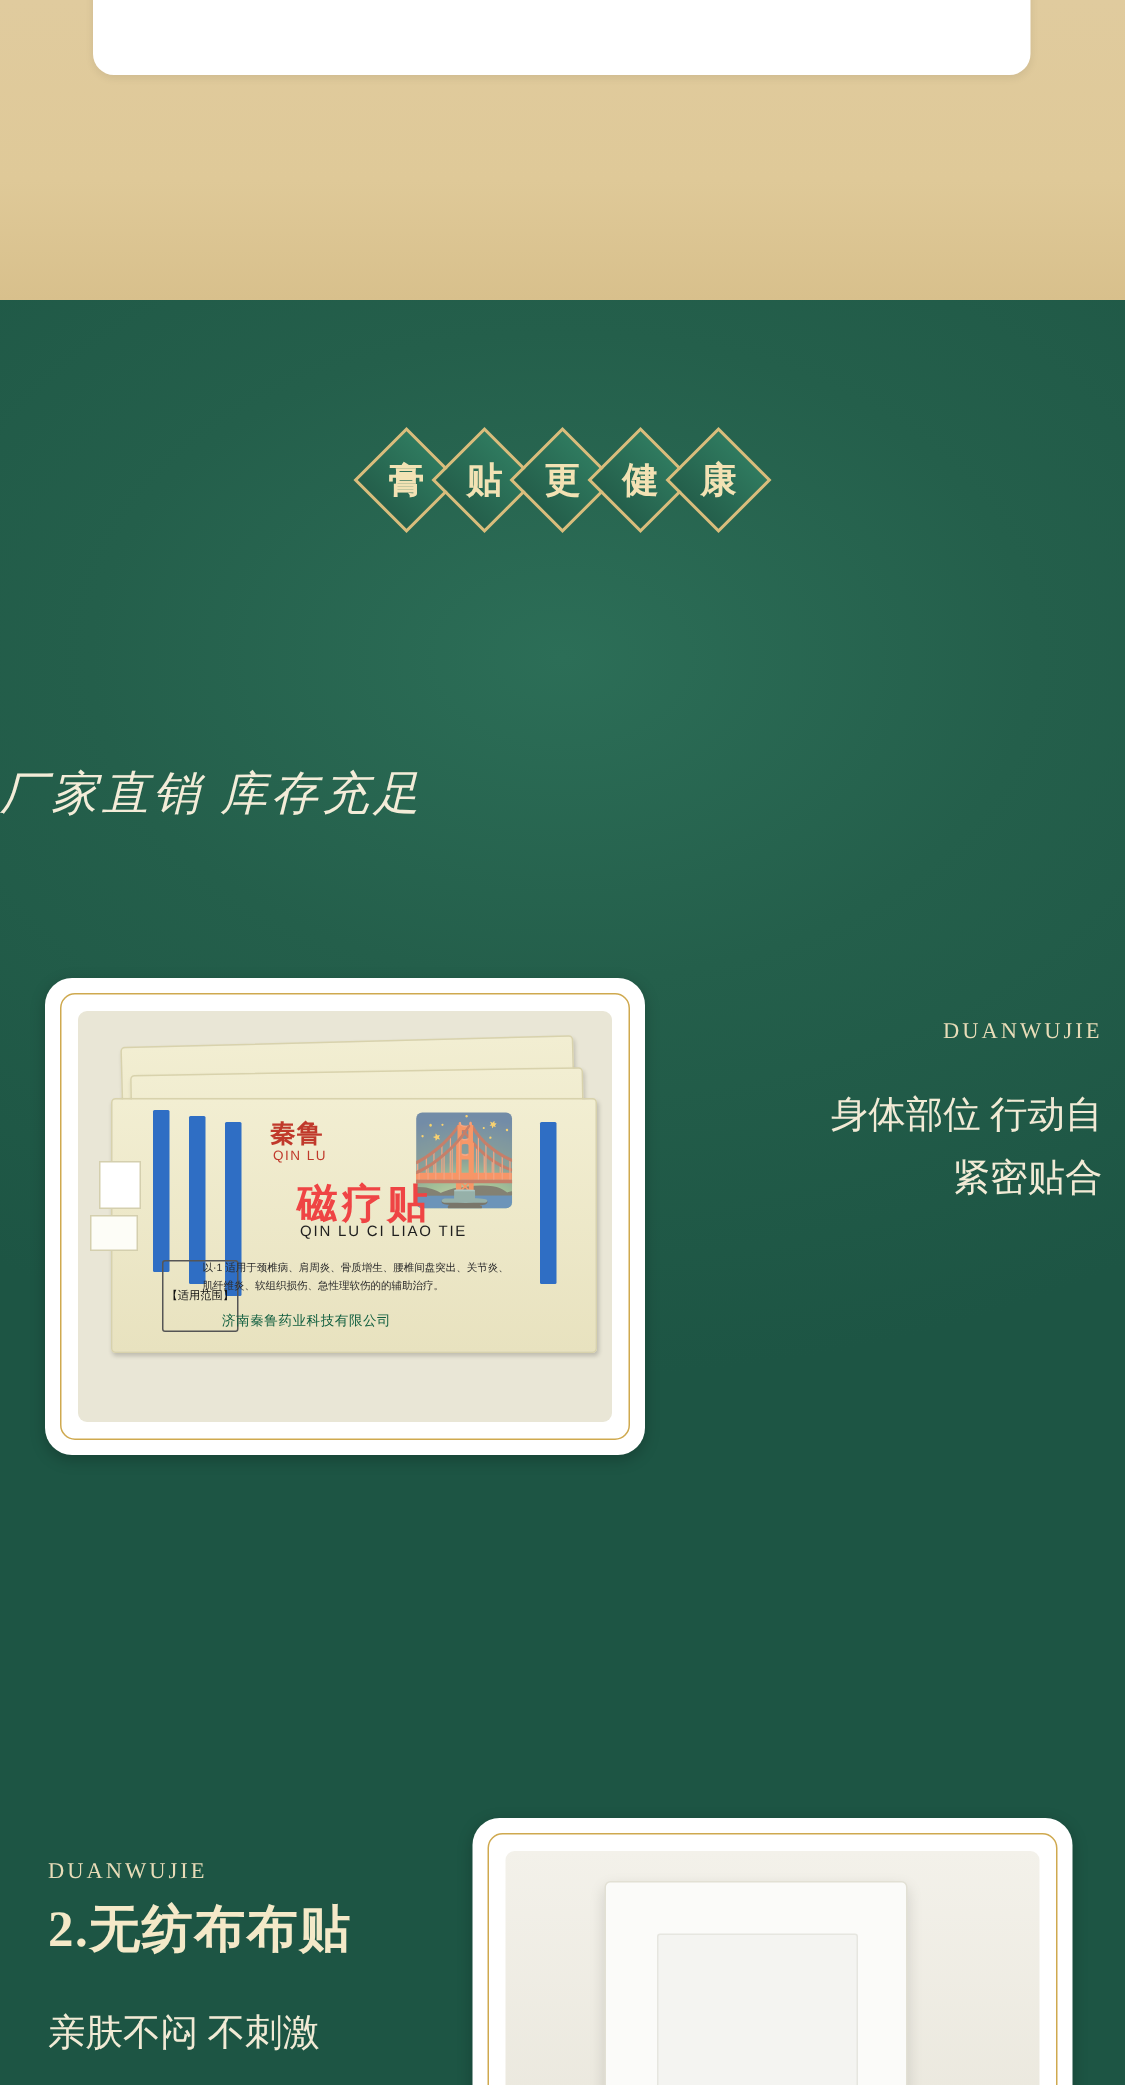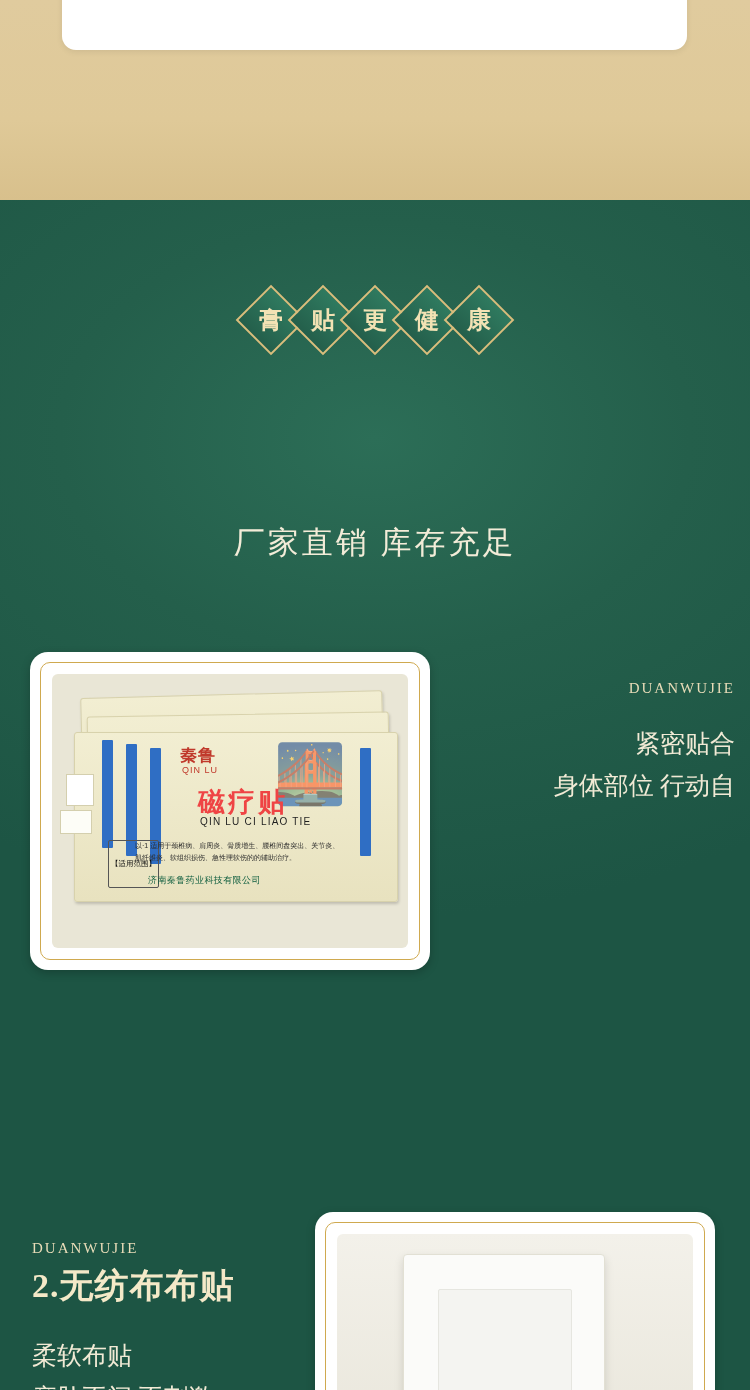--- a/index.html
+++ b/index.html
@@ -81,27 +81,28 @@
     text-align: center;
     color: #f0dfae;
     font-size: 58px;
     font-weight: bold;
     letter-spacing: 4px;
     font-family: "Liberation Serif", serif;
     text-shadow: 0 2px 4px rgba(0,0,0,0.25);
   }
   .sub-title {
     position: absolute;
-    top: 322px;
+    top: 308px;
     width: 100%;
-    text-align: center;
+    text-align: left;
     color: #f3ecd8;
     font-size: 31px;
     letter-spacing: 3px;
     font-family: "Liberation Serif", serif;
+    font-style: italic;
   }
 
   
   .photo-frame {
     position: absolute;
     background: #ffffff;
     border-radius: 18px;
     box-shadow: 0 3px 10px rgba(0,0,0,0.22);
     overflow: hidden;
   }
@@ -335,37 +336,36 @@
     <div class="info-line" style="top:189px;">以·1 适用于颈椎病、肩周炎、骨质增生、腰椎间盘突出、关节炎、</div>
     <div class="info-line" style="top:201px;">肌纤维炎、软组织损伤、急性理软伤的的辅助治疗。</div>
     <div class="company">济南秦鲁药业科技有限公司</div>
 
     <div class="inner-border"></div>
   </div>
 
   <div class="blk1-text">
     <div class="eyebrow">DUANWUJIE</div>
     <div class="feature-lines">
+      <div>身体部位 行动自</div>
       <div>紧密贴合</div>
-      <div>身体部位 行动自</div>
     </div>
   </div>
 
   <div class="photo-frame" id="photo2">
     <div class="patch-bg"></div>
     <div class="patch">
       <div class="patch-pad"></div>
     </div>
 
     <div class="inner-border"></div>
   </div>
 
   <div class="blk2-text">
     <div class="eyebrow">DUANWUJIE</div>
     <div class="feature-head">2.无纺布布贴</div>
     <div class="feature-lines">
-      <div>柔软布贴</div>
       <div>亲肤不闷 不刺激</div>
 
     </div>
   </div>
 
 </div>
 
 </body></html>

